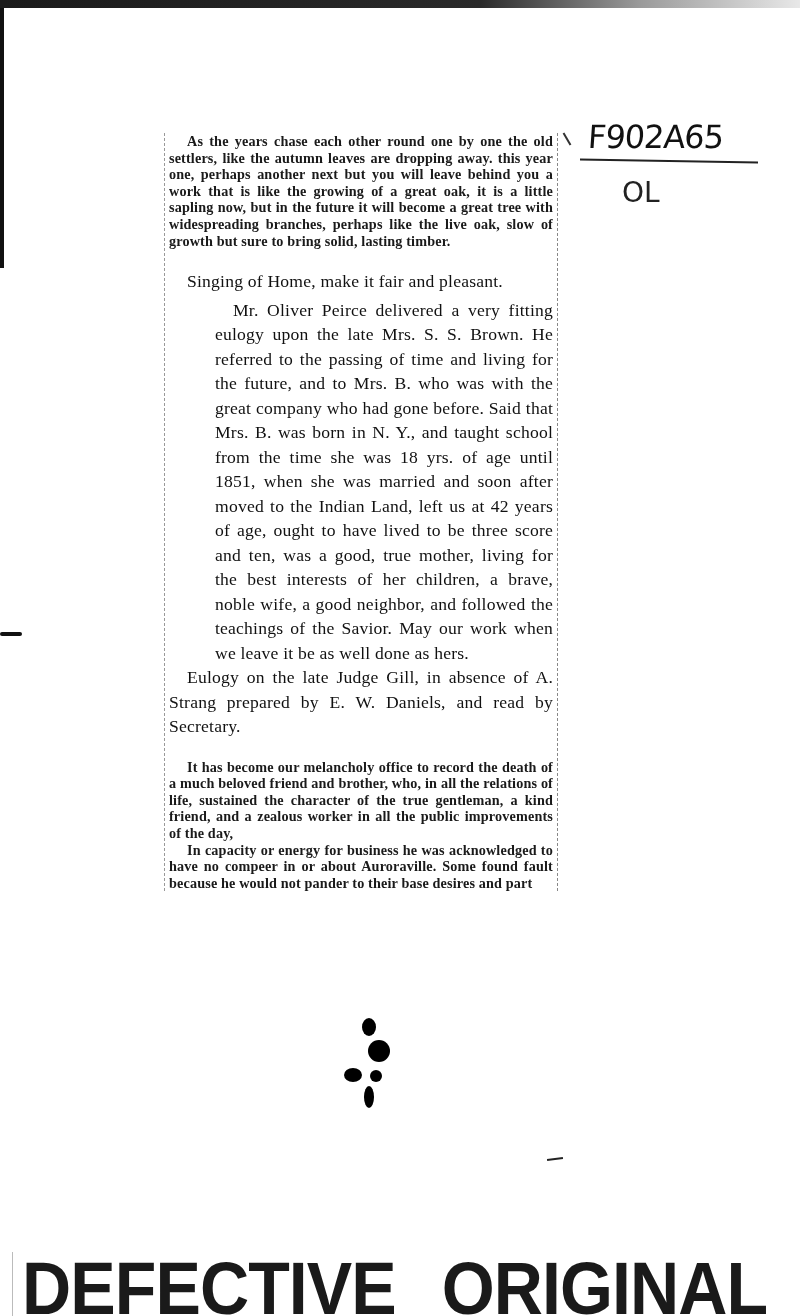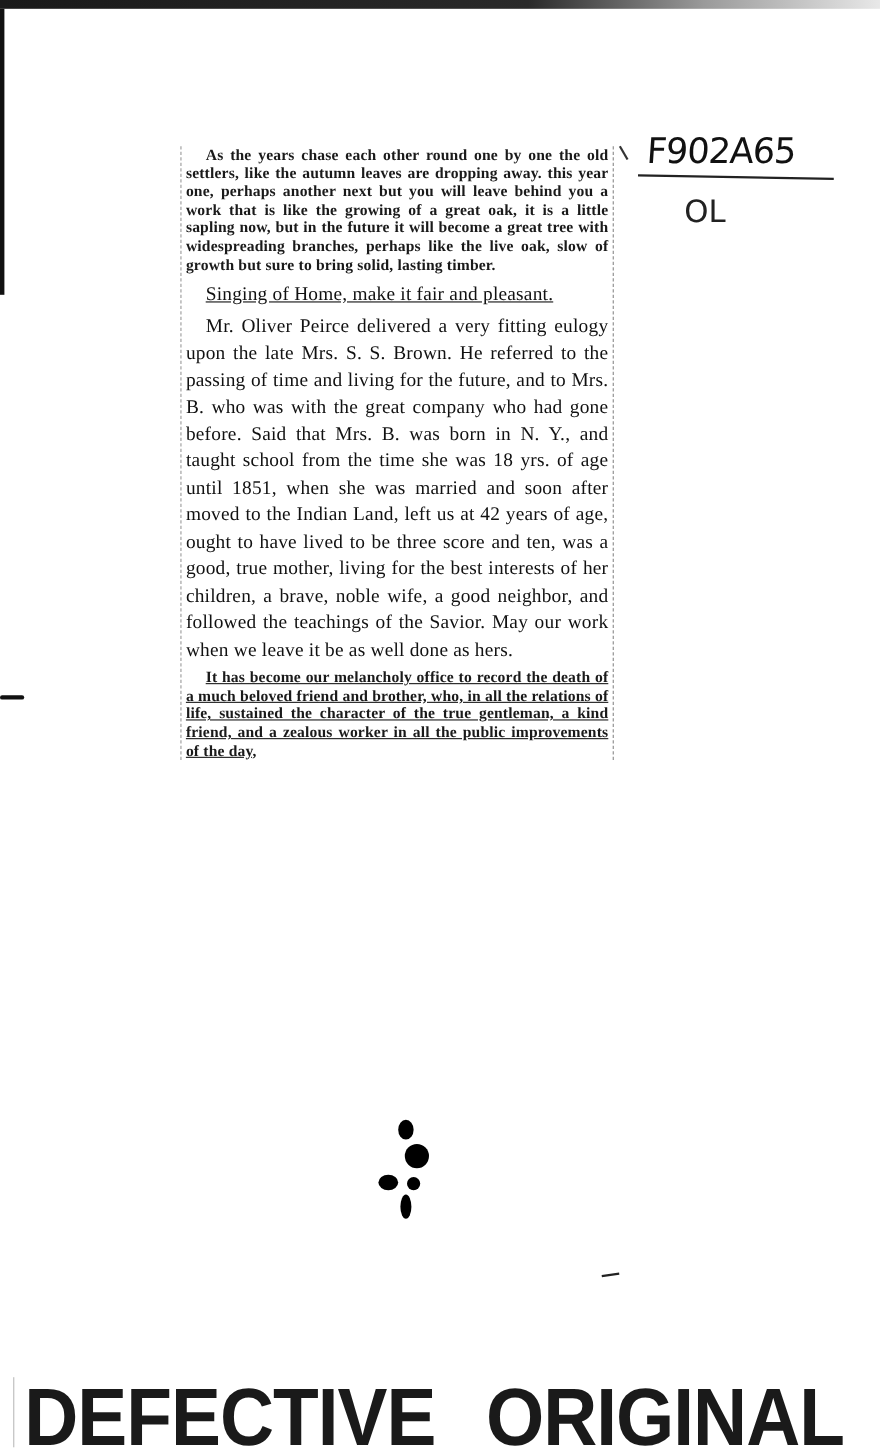--- a/index.html
+++ b/index.html
@@ -49,22 +49,22 @@
       font-weight: bold;
       color: #1a1a1a;
     }
     .large {
       font-size: 17.6px;
       line-height: 24.5px;
       letter-spacing: 0.2px;
       color: #111;
     }
     .indent { text-indent: 18px; }
-    .gap-s { margin-top: 6px; text-decoration: underline; }
-    .gap-l { margin-top: 4px; }
+    .gap-s { margin-top: 20px; }
+    .gap-l { margin-top: 4px; margin-left: 46px; }
     .ink-blot {
       position: absolute; background: #000; border-radius: 50%;
     }
     .callnum {
       position: absolute; left: 588px; top: 118px;
       font-family: "DejaVu Sans", sans-serif;
       font-size: 32px; letter-spacing: -1px; color: #111;
       transform: skewX(-4deg);
     }
     .callnum-line {
@@ -108,22 +108,24 @@
 <div class="callnum-tick"></div>
 <div class="callnum">F902A65</div>
 <div class="callnum-line"></div>
 <div class="callnum-sub">OL</div>
 
 <div class="column">
   <p class="small indent">As the years chase each other round one by one the old settlers, like the autumn leaves are dropping away. this year one, perhaps another next but you will leave behind you a work that is like the growing of a great oak, it is a little sapling now, but in the future it will become a great tree with widespreading branches, perhaps like the live oak, slow of growth but sure to bring solid, lasting timber.</p>
 
   <p class="large indent gap-s">Singing of Home, make it fair and pleasant.</p>
   <p class="large indent gap-l">Mr. Oliver Peirce delivered a very fitting eulogy upon the late Mrs. S. S. Brown. He referred to the passing of time and living for the future, and to Mrs. B. who was with the great company who had gone before. Said that Mrs. B. was born in N. Y., and taught school from the time she was 18 yrs. of age until 1851, when she was married and soon after moved to the Indian Land, left us at 42 years of age, ought to have lived to be three score and ten, was a good, true mother, living for the best interests of her children, a brave, noble wife, a good neighbor, and followed the teachings of the Savior. May our work when we leave it be as well done as hers.</p>
+  <p class="large indent">Eulogy on the late Judge Gill, in absence of A. Strang prepared by E. W. Daniels, and read by Secretary.</p>
 
   <p class="small indent gap-s">It has become our melancholy office to record the death of a much beloved friend and brother, who, in all the relations of life, sustained the character of the true gentleman, a kind friend, and a zealous worker in all the public improvements of the day,</p>
+  <p class="small indent">In capacity or energy for business he was acknowledged to have no compeer in or about Auroraville. Some found fault because he would not pander to their base desires and part</p>
 </div>
 <div class="col-bottom-tick"></div>
 
 <div class="ink-blot" style="left:362px; top:1018px; width:14px; height:18px;"></div>
 <div class="ink-blot" style="left:368px; top:1040px; width:22px; height:22px;"></div>
 <div class="ink-blot" style="left:344px; top:1068px; width:18px; height:14px;"></div>
 <div class="ink-blot" style="left:370px; top:1070px; width:12px; height:12px;"></div>
 <div class="ink-blot" style="left:364px; top:1086px; width:10px; height:22px;"></div>
 
 <div class="stamp"></div>

